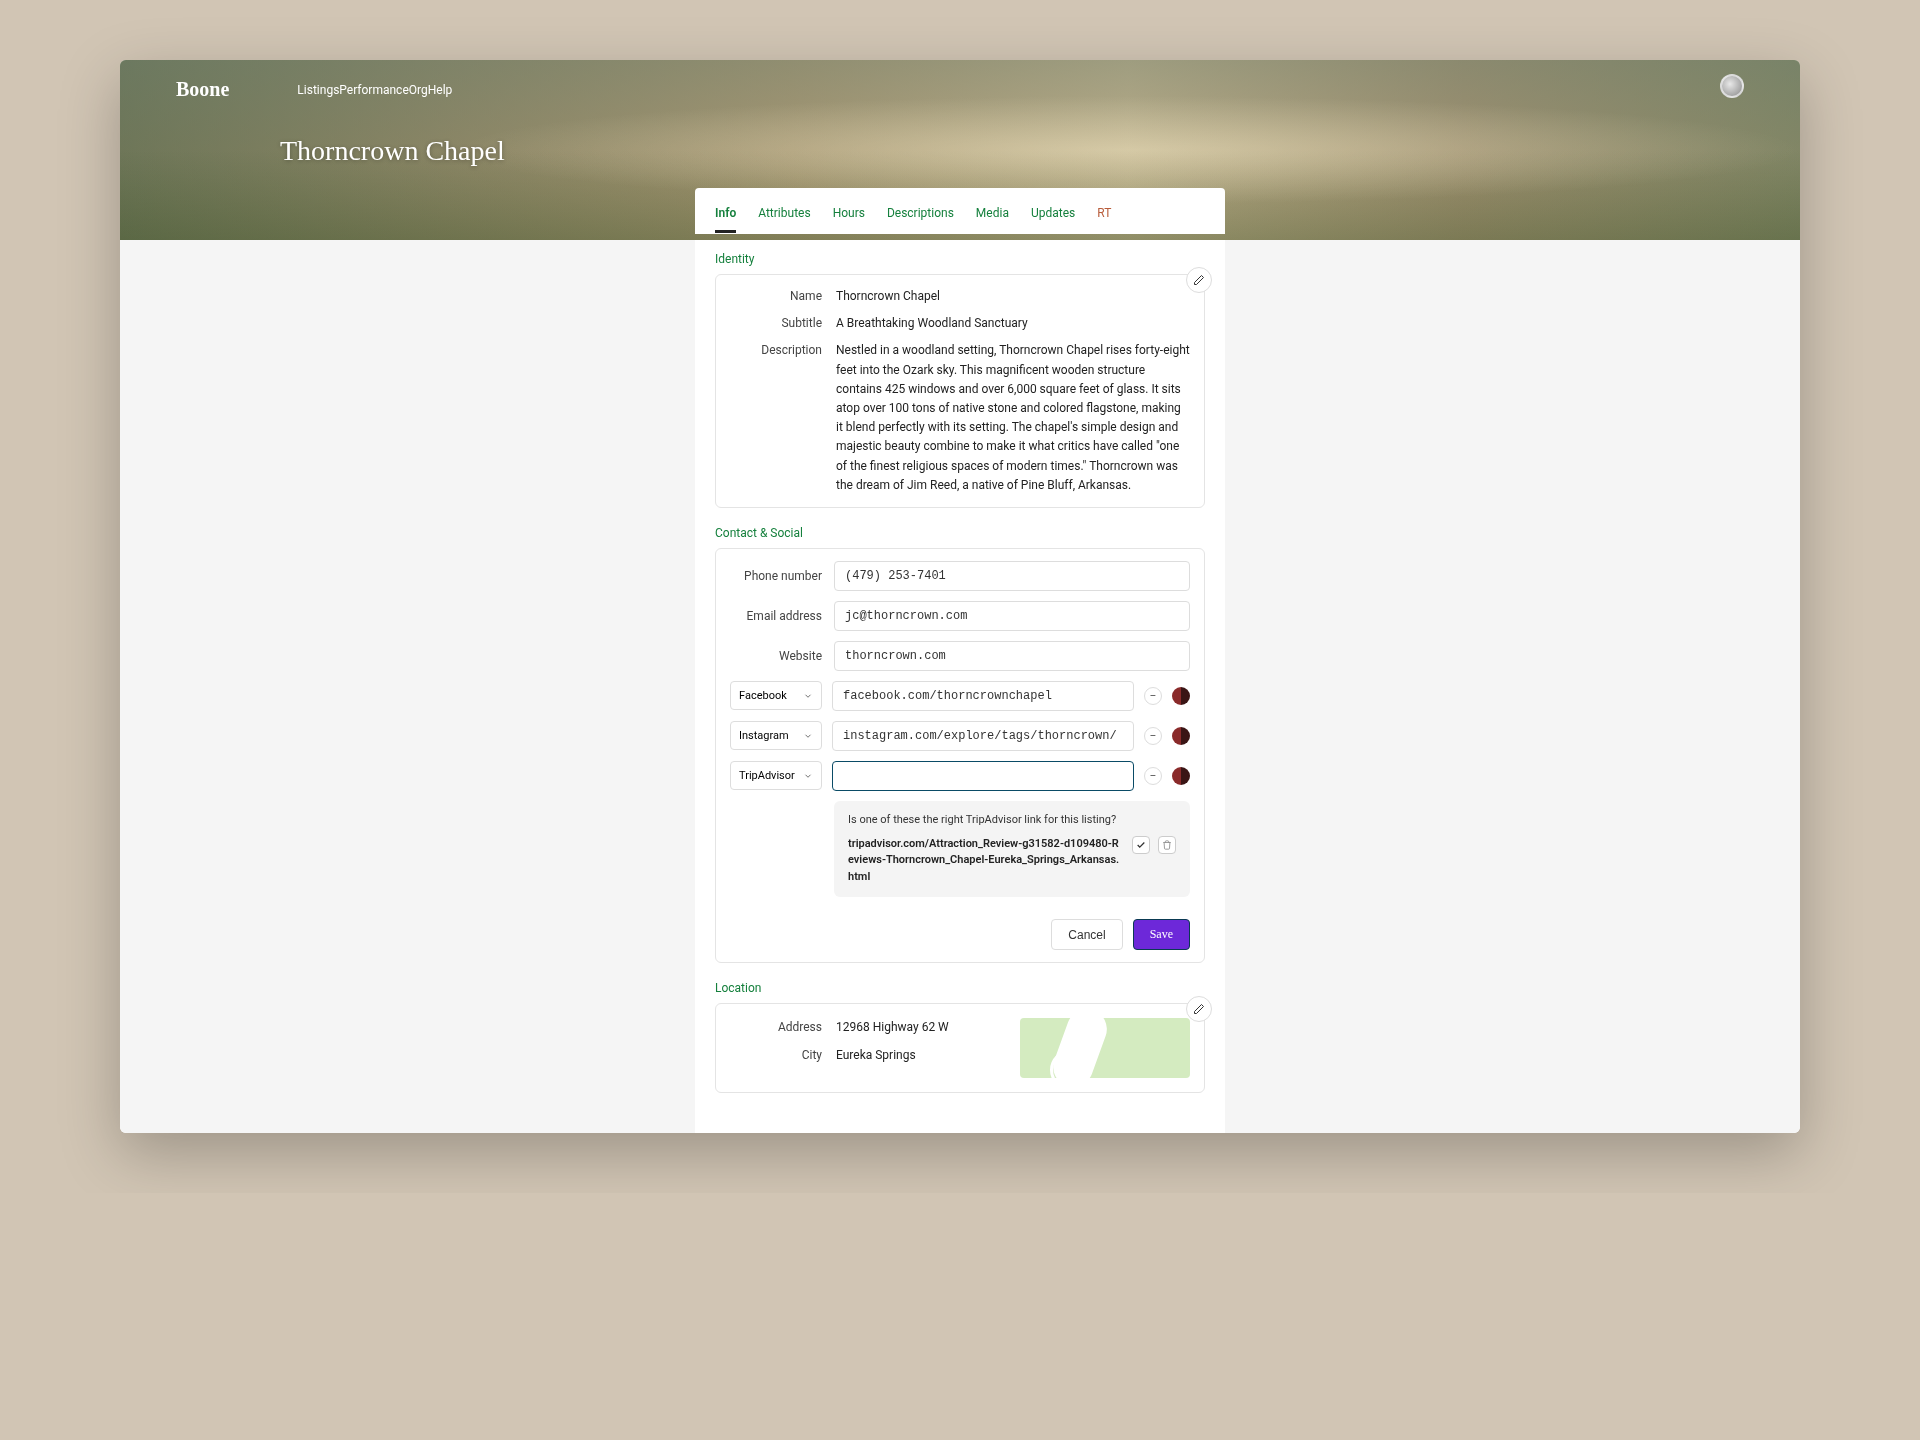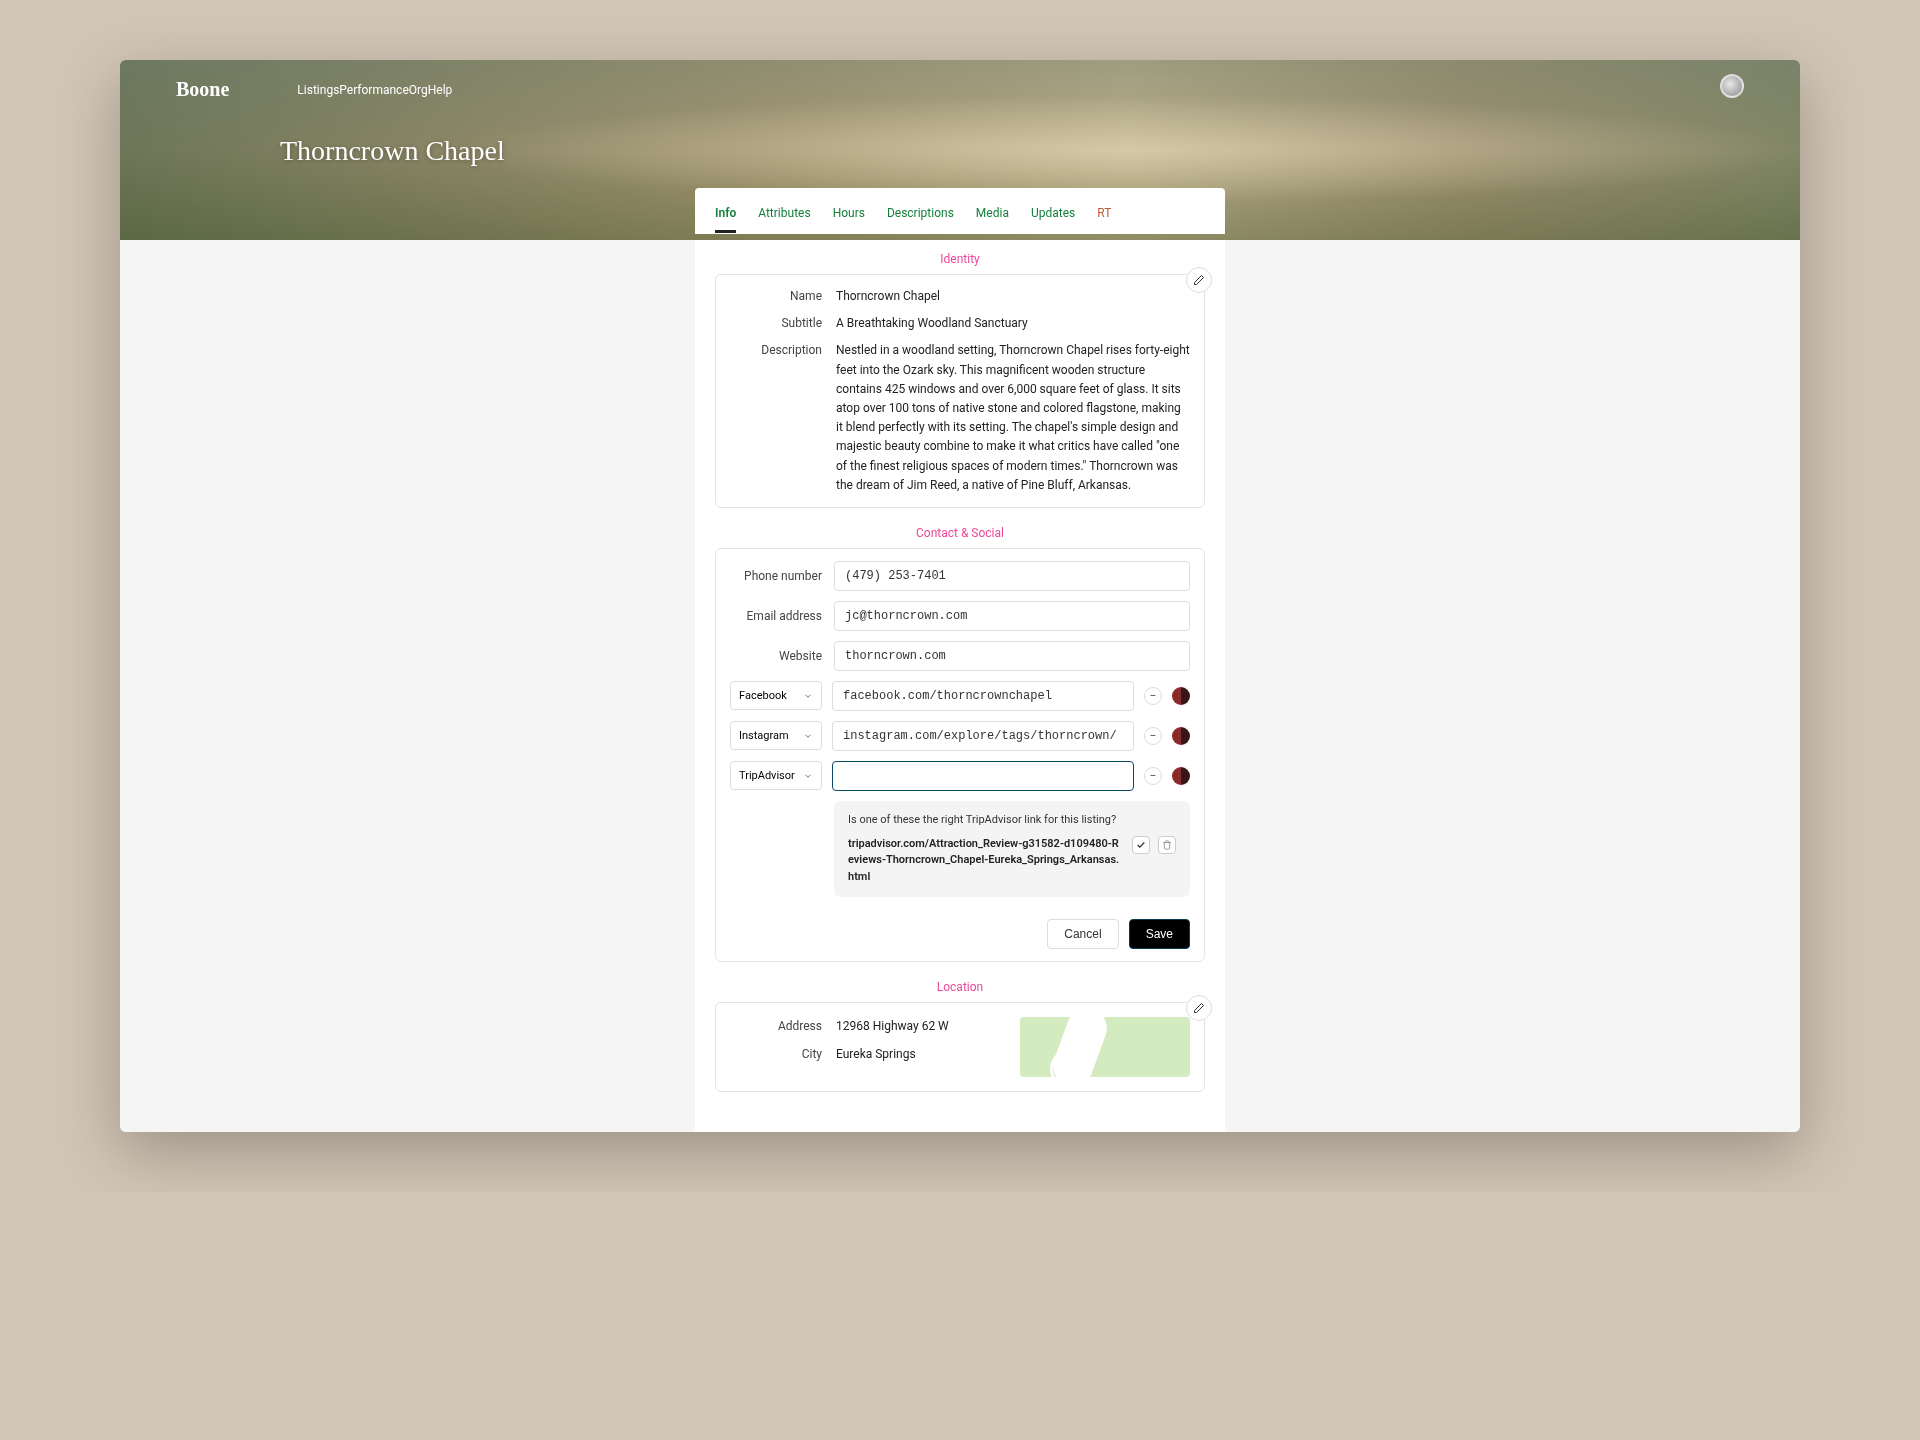--- a/index.html
+++ b/index.html
@@ -13,21 +13,21 @@
 .nav a { color: #fff; font-size: 12px; text-decoration: none; }
 .avatar { position: absolute; right: 56px; top: 14px; width: 24px; height: 24px; border-radius: 50%; background: radial-gradient(circle at 40% 40%, #e8e8e8, #888); border: 2px solid rgba(255,255,255,0.6); }
 .page-title { position: relative; z-index: 2; color: #fff; font-family: Georgia, serif; font-size: 28px; padding: 34px 0 0 160px; text-shadow: 0 1px 4px rgba(0,0,0,0.3); }
 .card { background: #fff; width: 530px; margin: -52px auto 0; position: relative; z-index: 3; border-radius: 4px 4px 0 0; padding: 18px 20px 0; }
 .tabs { display: flex; gap: 22px; border-bottom: 1px solid transparent; font-size: 12px; }
 .tab { cursor: pointer; padding-bottom: 10px; color: #15803d; }
 .tab.active { font-weight: 600; border-bottom: 3px solid #222; }
 .tab.rt { color: #b85c3a; }
 .below { background: #f5f5f5; }
 .content { width: 530px; margin: 0 auto; padding: 0 20px 40px; background: #fff; }
-.section-title { font-size: 12px; color: #ec4899; padding: 18px 0 8px; text-align: center; }
+.section-title { font-size: 12px; color: #15803d; padding: 18px 0 8px; }
 .panel { border: 1px solid #e4e4e4; border-radius: 6px; padding: 12px 14px; position: relative; }
 .edit-btn { position: absolute; top: -8px; right: -8px; width: 26px; height: 26px; background: #fff; border: 1px solid #ddd; border-radius: 50%; display: flex; align-items: center; justify-content: center; cursor: pointer; }
 .edit-btn svg { width: 12px; height: 12px; }
 .row { display: flex; gap: 14px; margin-bottom: 8px; font-size: 12px; line-height: 1.6; }
 .row:last-child { margin-bottom: 0; }
 .row .label { width: 92px; text-align: right; color: #444; flex-shrink: 0; }
 .row .value { flex: 1; color: #222; }
 .form-row { display: flex; align-items: center; gap: 12px; margin-bottom: 10px; }
 .form-row .label { width: 92px; text-align: right; font-size: 12px; color: #444; flex-shrink: 0; }
 .input { flex: 1; border: 1px solid #ddd; border-radius: 4px; padding: 7px 10px; font-size: 12px; color: #333; font-family: Liberation Mono, monospace; }
@@ -39,21 +39,21 @@
 .icon-btn { width: 18px; height: 18px; border: 1px solid #ddd; border-radius: 50%; background: #fff; display: flex; align-items: center; justify-content: center; cursor: pointer; font-size: 12px; color: #555; }
 .icon-btn.dark { background: linear-gradient(90deg, #8a2a2a 50%, #3a1515 50%); border: none; }
 .suggest-box { margin-left: 104px; background: #f4f4f4; border-radius: 6px; padding: 12px 14px; font-size: 11px; position: relative; }
 .suggest-q { margin-bottom: 10px; color: #333; }
 .suggest-link { display: flex; gap: 8px; align-items: flex-start; }
 .suggest-link .text { flex: 1; font-weight: 600; color: #222; word-break: break-all; line-height: 1.5; }
 .mini-btn { width: 18px; height: 18px; border: 1px solid #ccc; border-radius: 4px; background: #fff; display: flex; align-items: center; justify-content: center; cursor: pointer; flex-shrink: 0; }
 .actions { display: flex; justify-content: flex-end; gap: 10px; margin-top: 22px; }
 .btn { padding: 7px 16px; border-radius: 4px; font-size: 12px; cursor: pointer; }
 .btn.secondary { background: #fff; border: 1px solid #ddd; color: #333; }
-.btn.primary { background: #000000; border: 1px solid #0a3a52; color: #fff; }
+.btn.primary { background: #6d28d9; border: 1px solid #0a3a52; color: #fff; font-family: Liberation Serif, serif; }
 .loc-panel { border: 1px solid #e4e4e4; border-radius: 6px; padding: 14px; position: relative; display: flex; gap: 14px; min-height: 70px; }
 .loc-left { flex: 1; }
 .map-thumb { width: 170px; height: 60px; background: #d4ebc0; border-radius: 4px; position: relative; overflow: hidden; }
 .map-thumb::before { content:''; position:absolute; width: 40px; height: 80px; background:#fff; top:-10px; left:40px; border-radius: 20px; transform: rotate(20deg); }
 .map-thumb::after { content:''; position:absolute; width: 34px; height: 34px; border: 3px solid #fff; border-radius: 50%; bottom:-12px; left: 30px; }
 </style>
 </head>
 <body>
 
 <div class="app-window">

